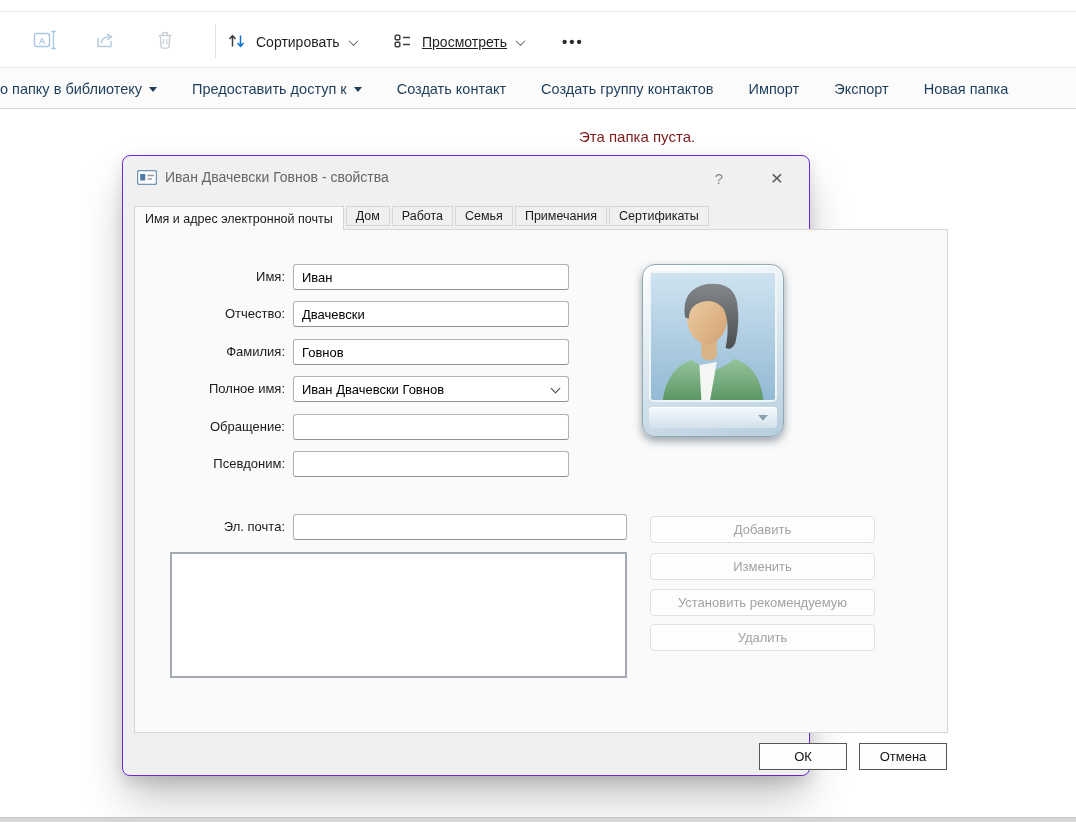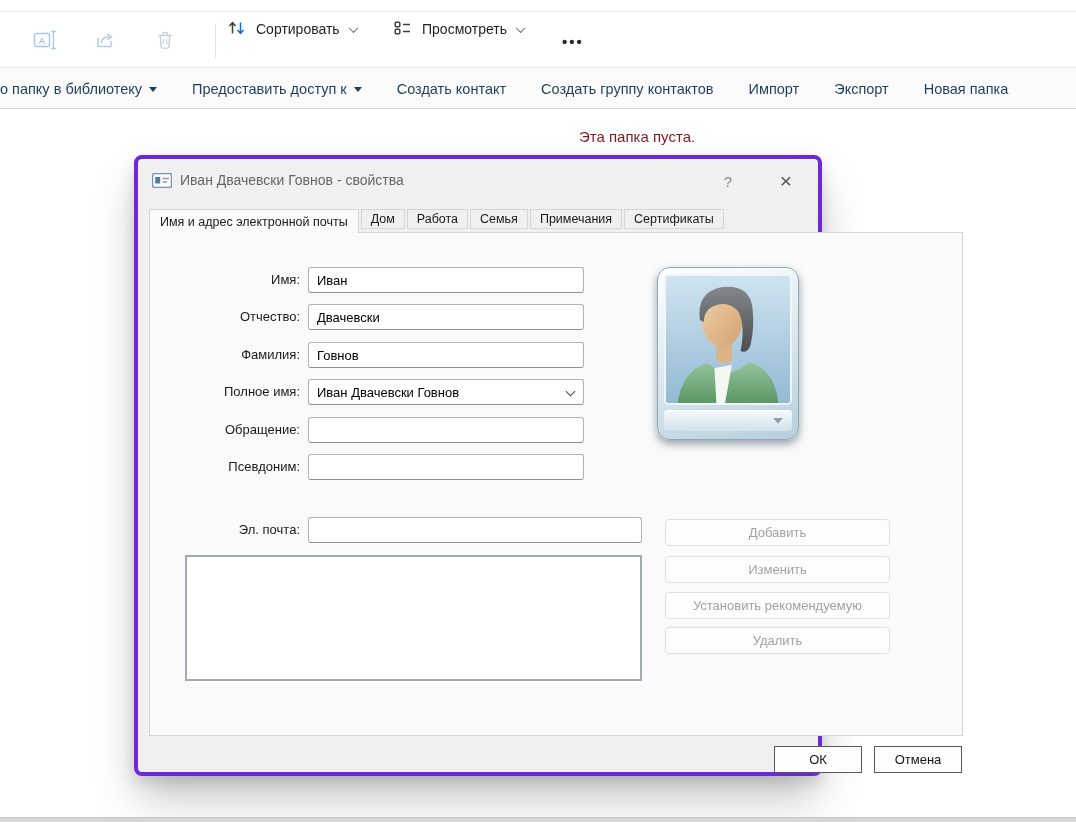--- a/index.html
+++ b/index.html
@@ -5,43 +5,43 @@
   * { margin:0; padding:0; box-sizing:border-box; font-family:"Liberation Sans","DejaVu Sans",sans-serif; }
   html,body { width:1076px; height:822px; }
   body { position:relative; background:#fff; overflow:hidden; }
 
   
   .toolbar { position:absolute; top:11px; left:0; width:1076px; height:57px;
     background:#fff; border-top:1px solid #ececec; border-bottom:1px solid #e9e9e9; }
   .tb-icon-btn { position:absolute; top:14px; width:30px; height:30px; display:flex;
     align-items:center; justify-content:center; border-radius:4px; background:none; border:none; }
   .tb-sep { position:absolute; left:215px; top:12px; width:1px; height:34px; background:#e3e3e3; }
-  .tb-drop { position:absolute; top:0; height:34px; display:flex; align-items:center; gap:8px;
+  .tb-drop { position:absolute; top:13px; height:34px; display:flex; align-items:center; gap:8px;
     font-size:14px; color:#1f1f1f; padding:0 8px; border-radius:4px; background:none; border:none; }
   .chev { display:inline-block; width:7px; height:7px; border-right:1.4px solid #6a6a6a;
     border-bottom:1.4px solid #6a6a6a; transform:rotate(45deg) translate(-1px,-1px); margin-left:2px; }
   .tb-more { position:absolute; left:552px; top:12px; height:34px; display:flex; align-items:center;
     font-size:15px; letter-spacing:2px; color:#2b2b2b; font-weight:bold; padding:0 10px; background:none; border:none; }
 
   
   .command-bar { position:absolute; top:69px; left:0; width:1076px; height:40px; background:#fbfbfb;
     border-bottom:1px solid #d6d6d6; display:flex; align-items:center; gap:35px;
     font-size:14.5px; color:#1e3e5c; white-space:nowrap; overflow:hidden; }
   .cmd-item { display:flex; align-items:center; cursor:default; }
   .tri-down { width:0; height:0; border-left:4px solid transparent; border-right:4px solid transparent;
     border-top:5px solid #1e3e5c; display:inline-block; margin-left:7px; position:relative; top:1px; }
 
   .empty-text { position:absolute; left:579px; top:128px; font-size:15px; color:#7f1d1d; }
 
   .bottom-strip { position:absolute; left:0; bottom:0; width:1076px; height:5px; background:#d6d6d6; border-top:1px solid #c6c6c6; }
 
   
   .dialog { position:absolute; left:122px; top:155px; width:688px; height:621px; background:#f0f0f0;
-    border:4px solid #6d28d9; border-radius:8px;
-    box-shadow:0 25px 45px -5px rgba(0,0,0,.25), 0 6px 14px rgba(0,0,0,.12);margin-left:12px; }
+    border:1px solid #6d28d9; border-radius:8px;
+    box-shadow:0 25px 45px -5px rgba(0,0,0,.25), 0 6px 14px rgba(0,0,0,.12); }
   .dlg-titlebar { position:absolute; left:0; top:0; width:100%; height:45px; }
   .dlg-title-icon { position:absolute; left:14px; top:14px; }
   .dlg-title { position:absolute; left:42px; top:0; line-height:42px; font-size:14px; color:#666; }
   .dlg-help { position:absolute; right:76px; top:8px; width:28px; height:28px; border:none; background:none;
     font-size:15px; color:#8a8a8a; }
   .dlg-close { position:absolute; right:16px; top:6px; width:32px; height:32px; border:none; background:none;
     font-size:21px; font-weight:300; color:#555; }
 
   
   .tabs { position:absolute; left:11px; top:50px; height:24px; display:flex; align-items:flex-start; z-index:3; }
@@ -119,21 +119,21 @@
   <button class="tb-drop" style="left:218px;">
     <span>
       <svg width="22" height="20" viewBox="0 0 22 20">
         <path d="M6.5 15.5 V5 M3.5 8 L6.5 4.7 L9.5 8" fill="none" stroke="#3f3f3f" stroke-width="1.5"></path>
         <path d="M14.5 4.5 V15 M11.5 12 L14.5 15.3 L17.5 12" fill="none" stroke="#0b6fd4" stroke-width="1.5"></path>
       </svg>
     </span>
     <span>Сортировать</span>
     <span class="chev"></span>
   </button>
-  <button class="tb-drop" style="left:384px;">
+  <button class="tb-drop" style="left:384px;text-decoration:underline;">
     <span>
       <svg width="22" height="20" viewBox="0 0 22 20">
         <rect x="3.2" y="4.2" width="4.6" height="4.6" rx="1" fill="none" stroke="#3f3f3f" stroke-width="1.5"></rect>
         <rect x="3.2" y="11.2" width="4.6" height="4.6" rx="1" fill="none" stroke="#3f3f3f" stroke-width="1.5"></rect>
         <path d="M11 6.5 h7 M11 13.5 h7" fill="none" stroke="#3f3f3f" stroke-width="1.5"></path>
       </svg>
     </span>
     <span>Просмотреть</span>
     <span class="chev"></span>
   </button>

